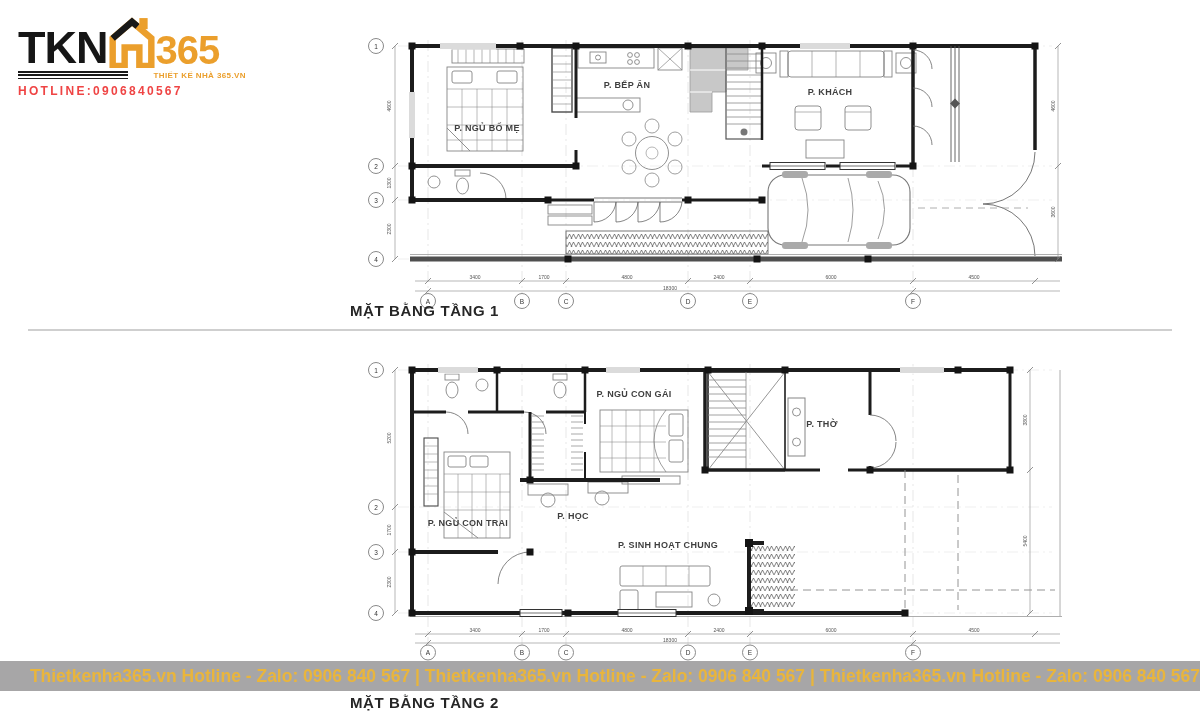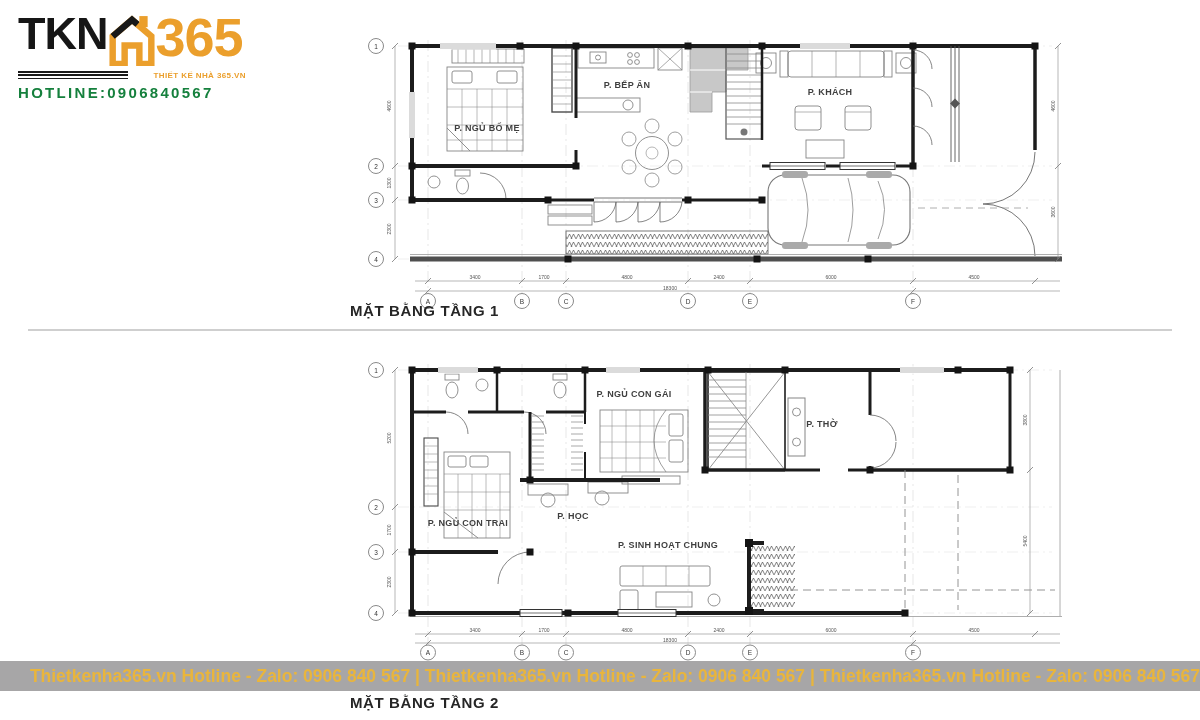--- a/index.html
+++ b/index.html
@@ -2,29 +2,29 @@
 <html><head>
 <meta charset="utf-8">
 <style>
   html,body{margin:0;padding:0}
   body{
     width:1200px;height:720px;position:relative;overflow:hidden;
     background:#ffffff;font-family:"Liberation Sans",sans-serif;
   }
   
   .logo{position:absolute;left:18px;top:14px;width:228px}
-  .logo-row1{display:flex;align-items:flex-start;height:54px}
+  .logo-row1{display:flex;align-items:flex-end;height:54px}
   .logo-tkn{font-size:45px;font-weight:900;color:#161616;line-height:.88;letter-spacing:-1px}
   .logo-house{width:46px;height:52px;margin:0 0 0 2px;flex:0 0 auto}
-  .logo-365{font-size:54px;font-weight:900;color:#eb9f2c;line-height:.88;letter-spacing:-1px}
+  .logo-365{font-size:40px;font-weight:900;color:#eb9f2c;line-height:.88;letter-spacing:-1px}
   .logo-row2{display:flex;align-items:flex-start;margin-top:3px}
   .logo-stripes{width:110px;height:8px;flex:0 0 auto;
     background:repeating-linear-gradient(to bottom,#191919 0 1.6px,#ffffff 1.6px 3.4px)}
   .logo-tagline{margin-left:auto;font-size:8px;font-weight:700;color:#eb9f2c;letter-spacing:.4px;white-space:nowrap}
-  .logo-hotline{margin-top:4px;font-size:15px;font-weight:800;color:#15803d;letter-spacing:2.3px;white-space:nowrap}
+  .logo-hotline{margin-top:4px;font-size:12px;font-weight:800;color:#ef4444;letter-spacing:2.3px;white-space:nowrap}
   
   .plan{position:absolute}
   #floor1-svg{left:350px;top:25px}
   #floor2-svg{left:350px;top:350px}
   .plan-title{position:absolute;left:350px;width:680px;text-align:left;
     font-size:15px;font-weight:700;color:#262626;letter-spacing:.6px}
   #title1{top:302px}
   #title2{top:694px}
   .divider{position:absolute;left:28px;top:329px;width:1144px;height:2px;background:#cfcfcf}
   

